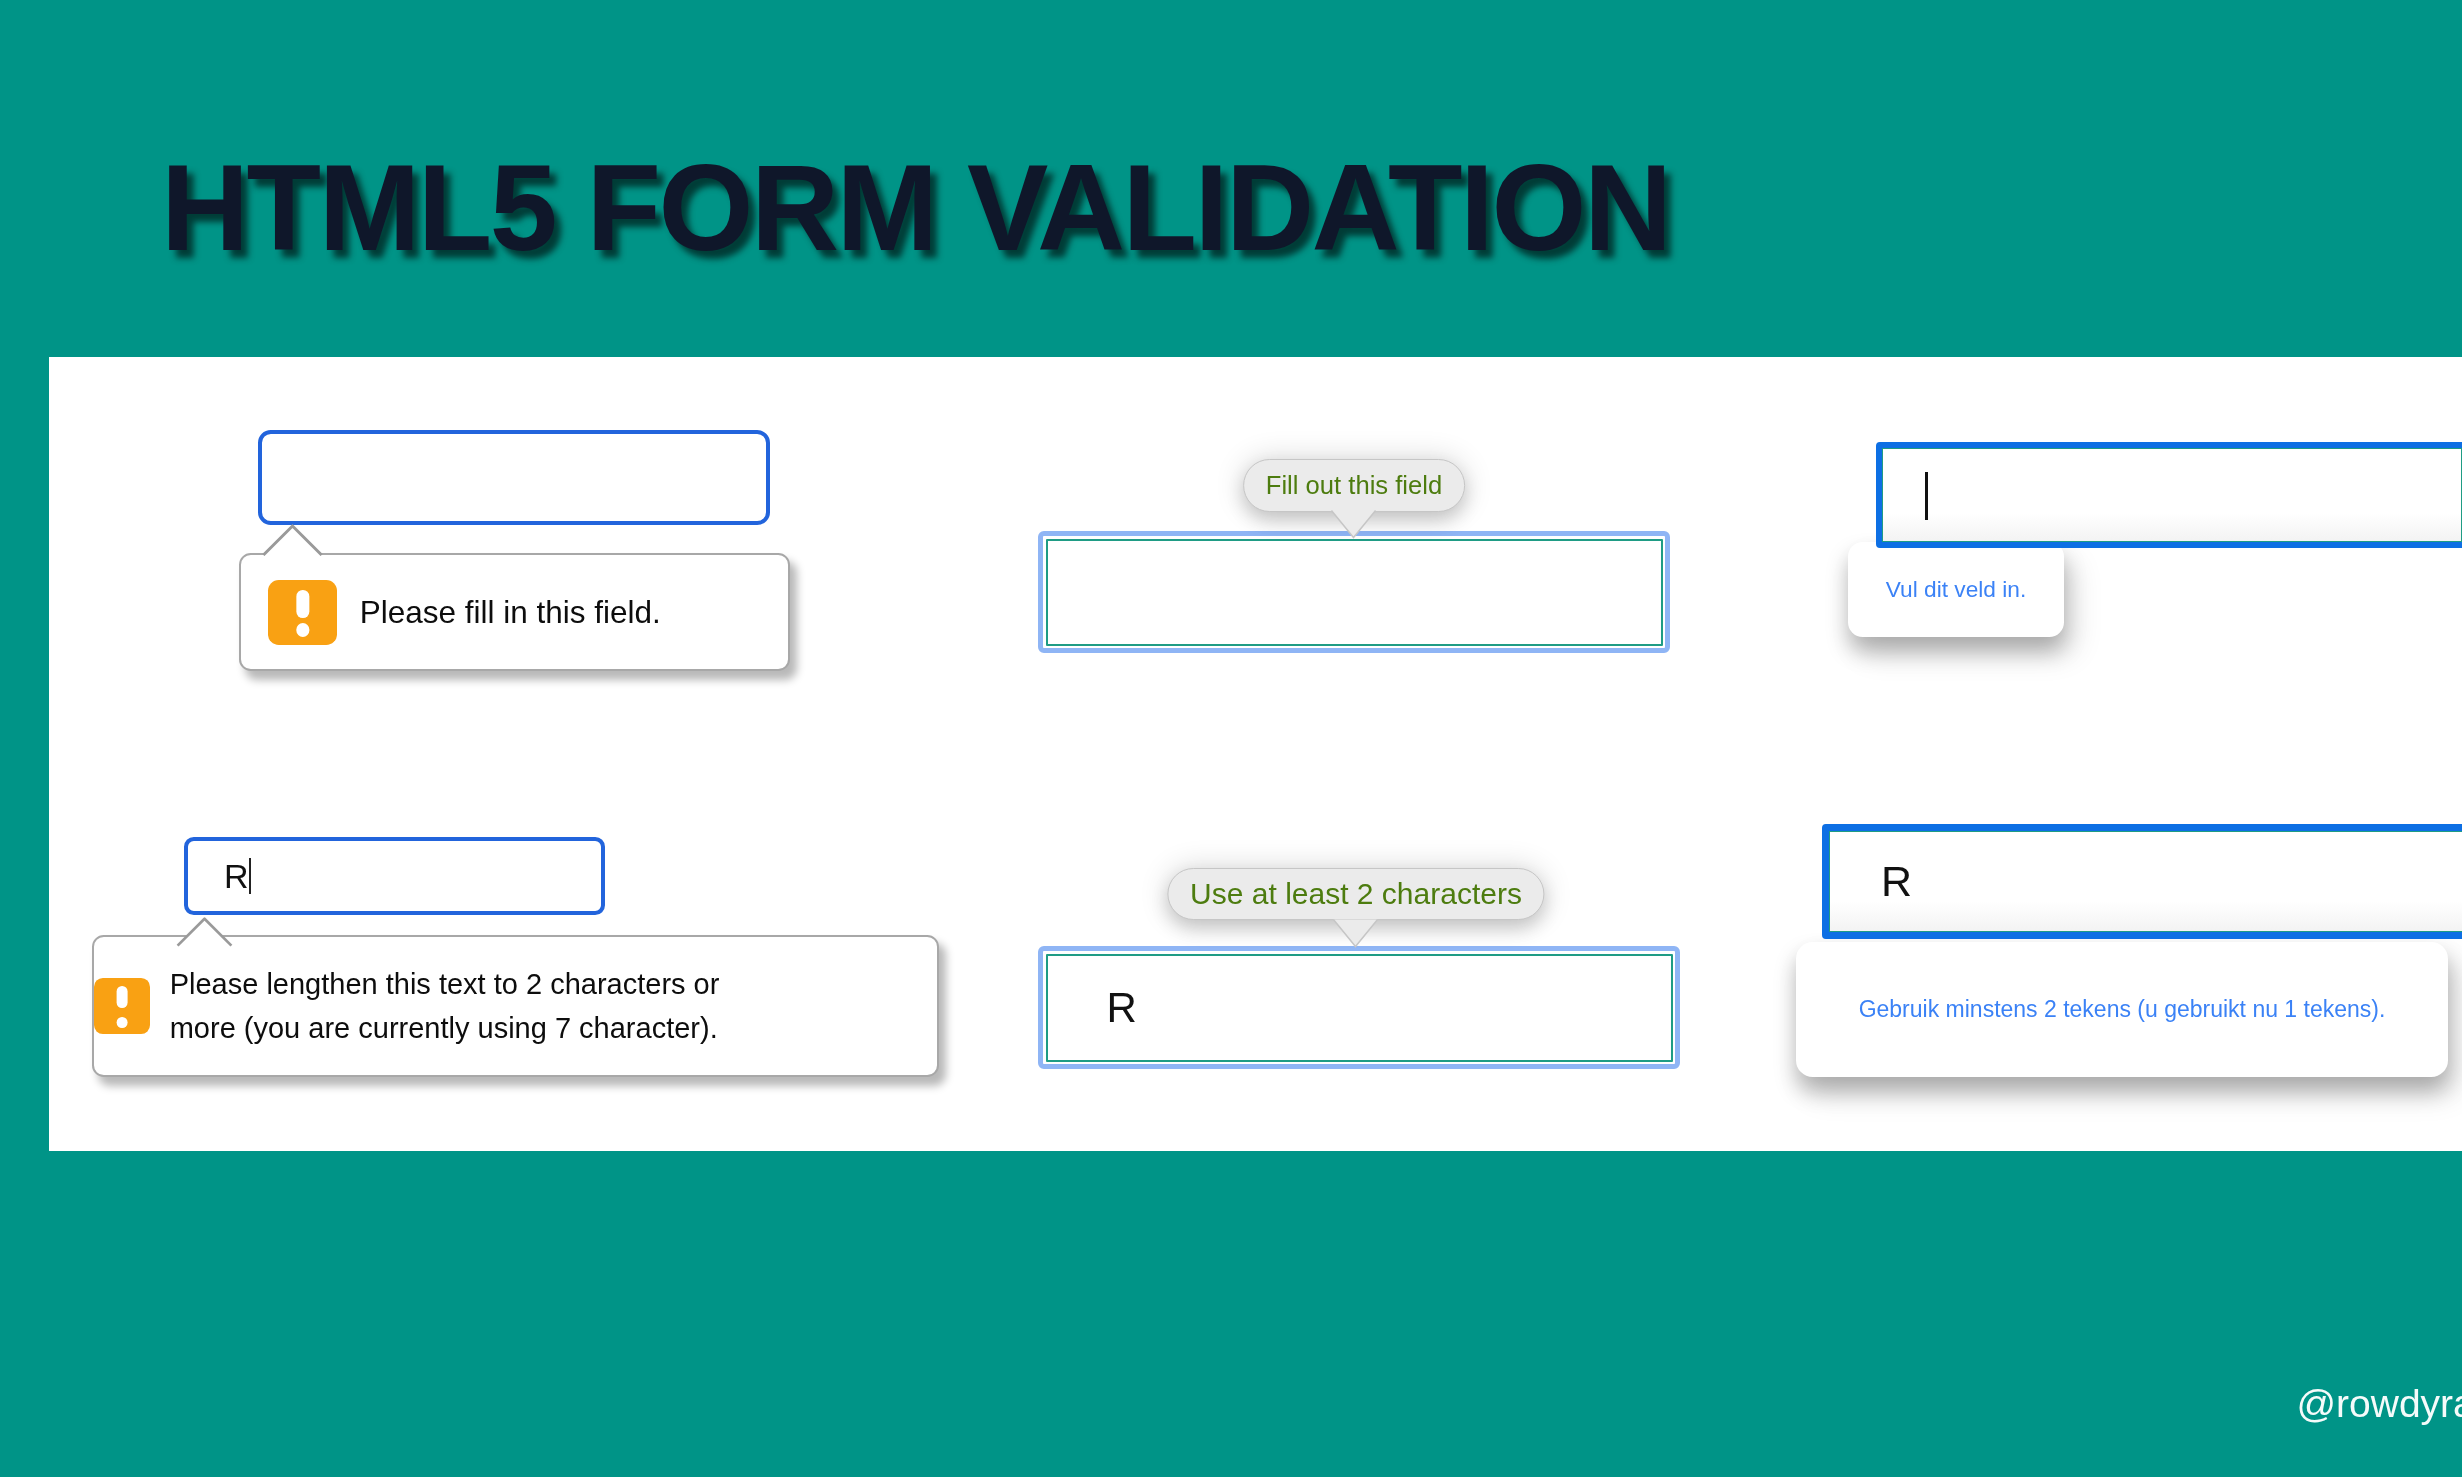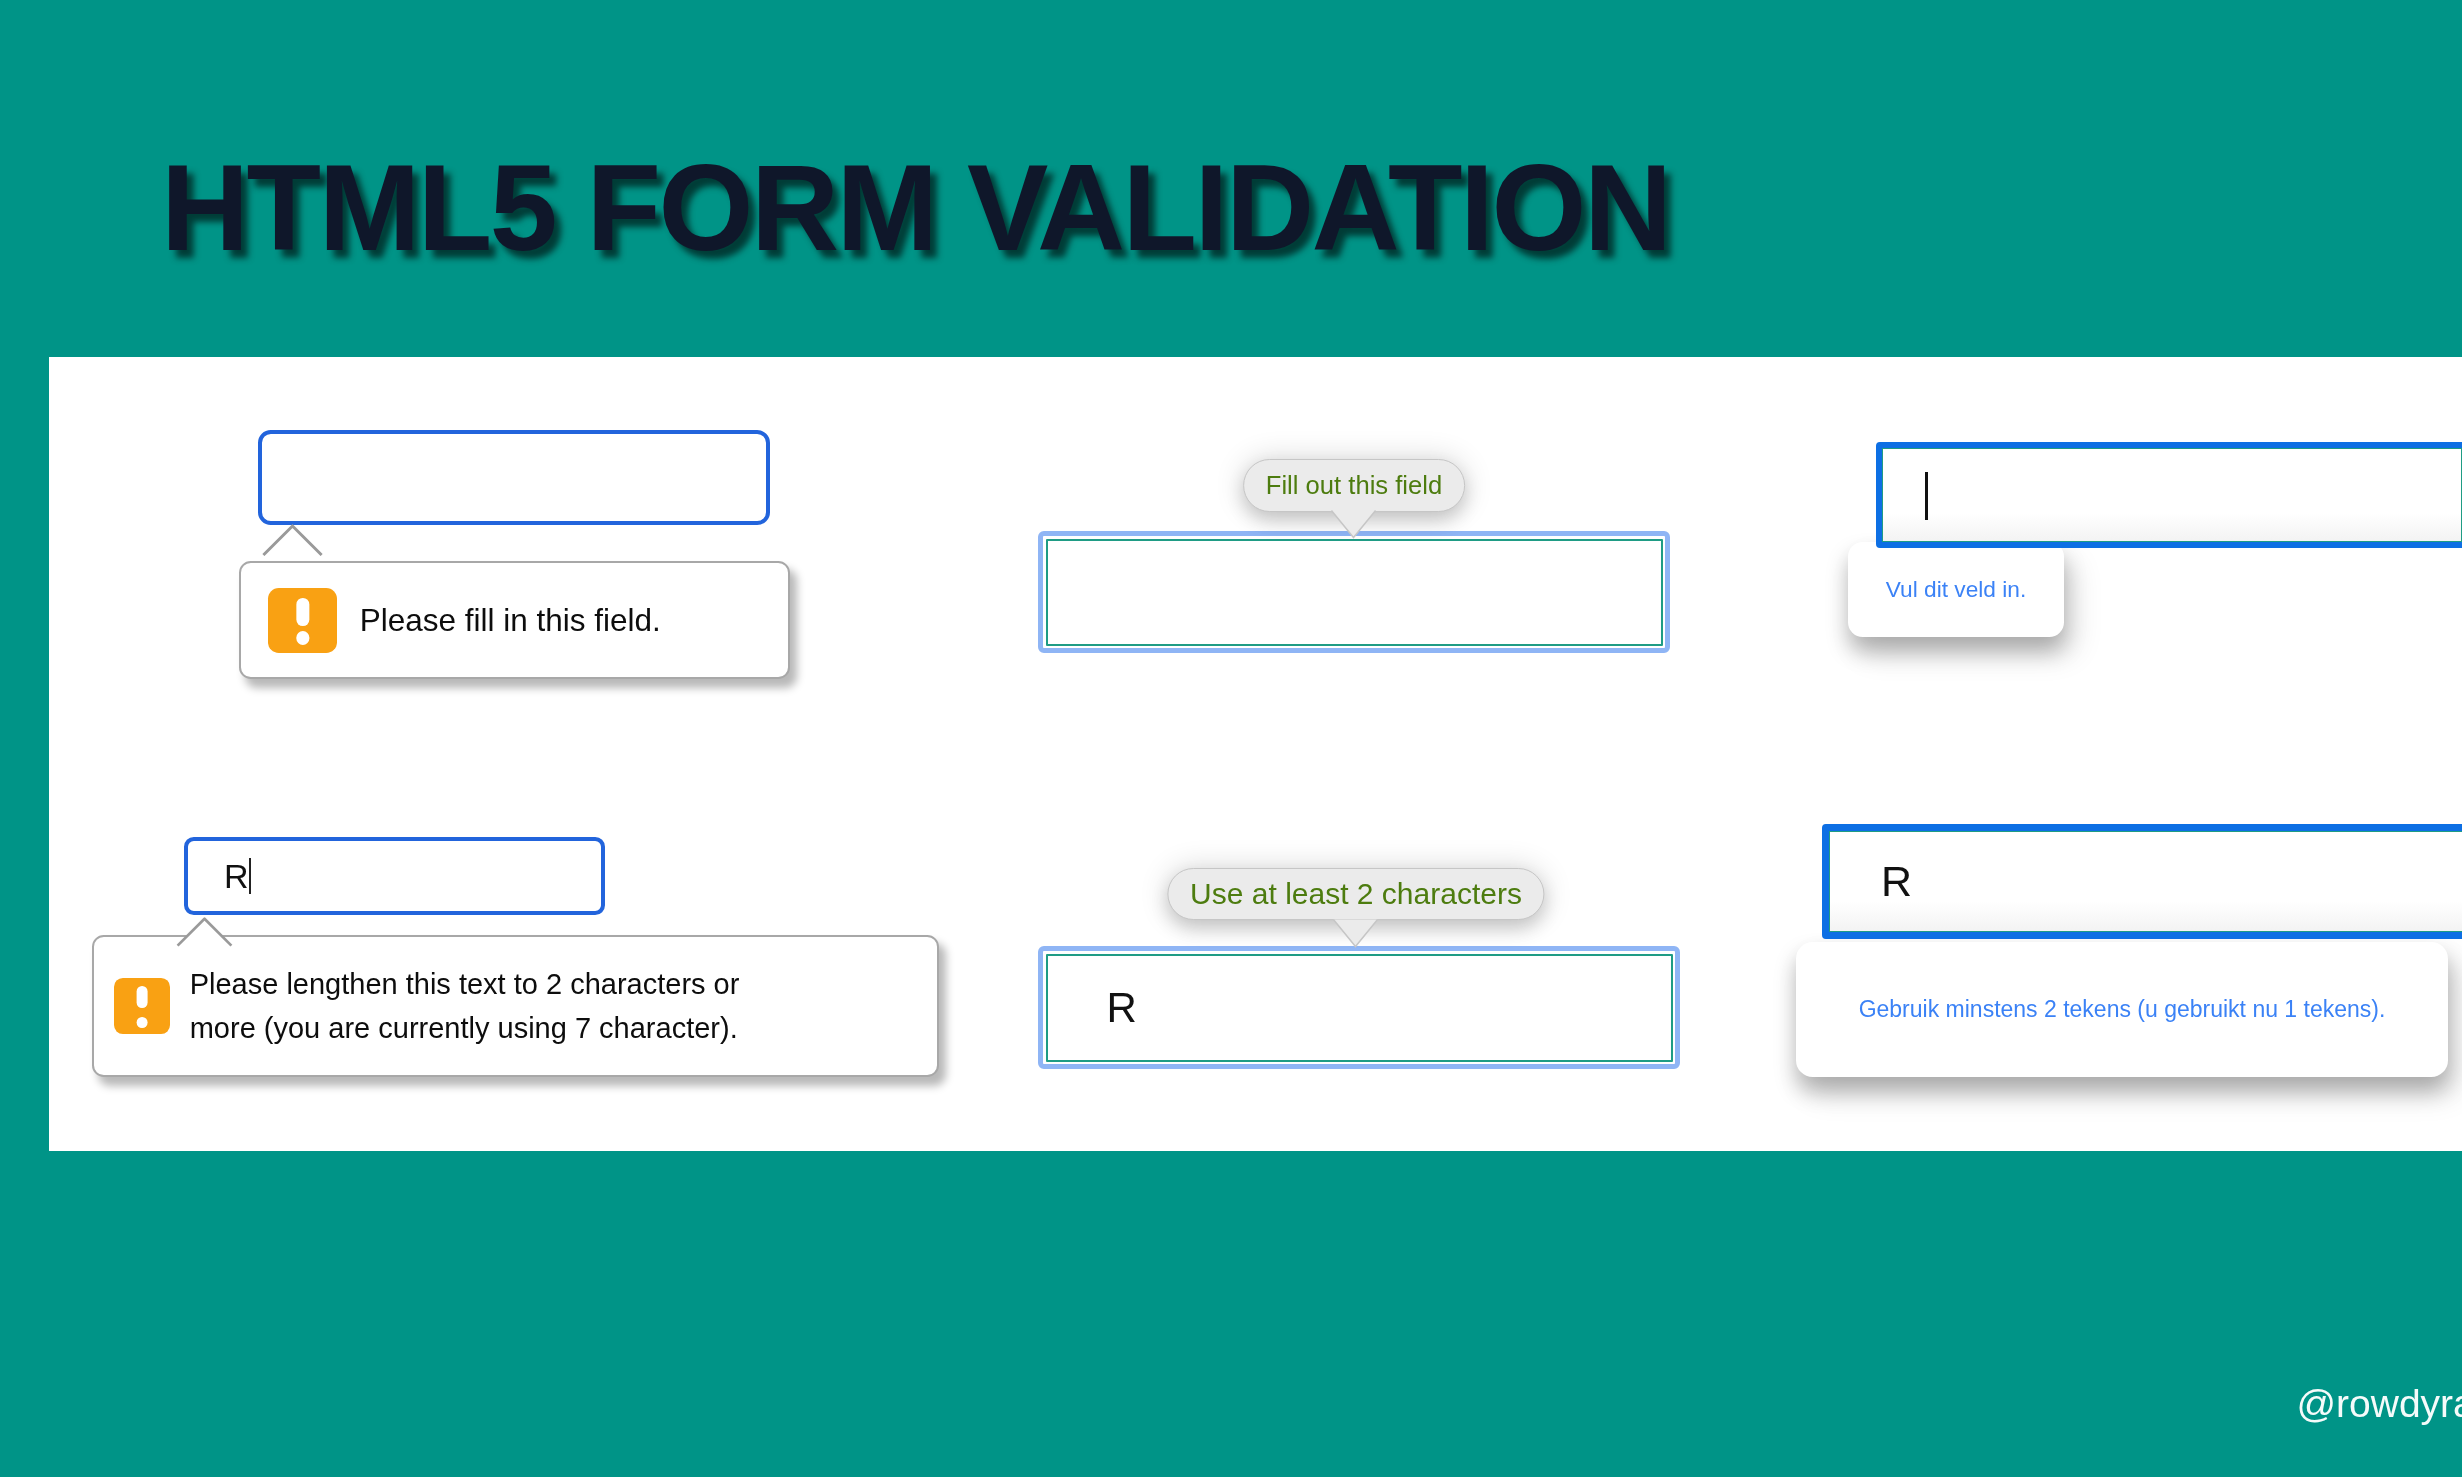--- a/index.html
+++ b/index.html
@@ -76,21 +76,21 @@
   <div class="title">HTML5 FORM VALIDATION</div>
 
   <div class="panel">
 
     <div class="ff-input" style="left:209px; top:73px; width:512px; height:95px; padding-left:34px; font-size:34px;">
       <span></span>
     </div>
     <svg class="pointer-up" style="left:209px; top:166px;" width="69" height="33" viewBox="0 0 140 68">
       <path d="M10,66 L70,6 L130,66" fill="#ffffff" stroke="#9a9a9a" stroke-width="6" stroke-linejoin="round"></path>
     </svg>
-    <div class="ff-tip" style="left:190px; top:204px; width:551px; height:118px; padding-left:27px;">
+    <div class="ff-tip" style="left:190px; top:196px; width:551px; height:118px; padding-left:27px;">
       <span class="warn warn-lg">
         <span class="bar"></span>
         <span class="dot"></span>
       </span>
       <span class="ff-msg" style="margin-left:22.7px; font-size:31.5px;">Please fill in this field.</span>
     </div>
 
     <div class="bubble" style="left:1305px; top:102px; height:53px; font-size:25.6px;">
       <span>Fill out this field</span>
     </div>
@@ -113,21 +113,21 @@
       <span>Vul dit veld in.</span>
     </div>
 
     <div class="ff-input" style="left:135px; top:480px; width:421px; height:78px; border-width:4.4px; border-radius:9.8px; padding-left:36px; font-size:34px;">
       <span>R</span>
         <span class="caret-in" style="height:36px;"></span>
     </div>
     <svg class="pointer-up" style="left:121px; top:559px;" width="69" height="30.5" viewBox="0 0 140 68">
       <path d="M10,66 L70,6 L130,66" fill="#ffffff" stroke="#9a9a9a" stroke-width="6" stroke-linejoin="round"></path>
     </svg>
-    <div class="ff-tip" style="left:43px; top:578px; width:847px; height:142px; padding-left:20px;">
+    <div class="ff-tip" style="left:43px; top:578px; width:847px; height:142px; ">
       <span class="warn warn-sm">
         <span class="bar"></span>
         <span class="dot"></span>
       </span>
       <span class="ff-msg" style="margin-left:19.7px; font-size:29px; line-height:44px;">
         <span style="display:block;">Please lengthen this text to 2 characters or</span>
         <span style="display:block;">more (you are currently using 7 character).</span>
       </span>
     </div>
 

